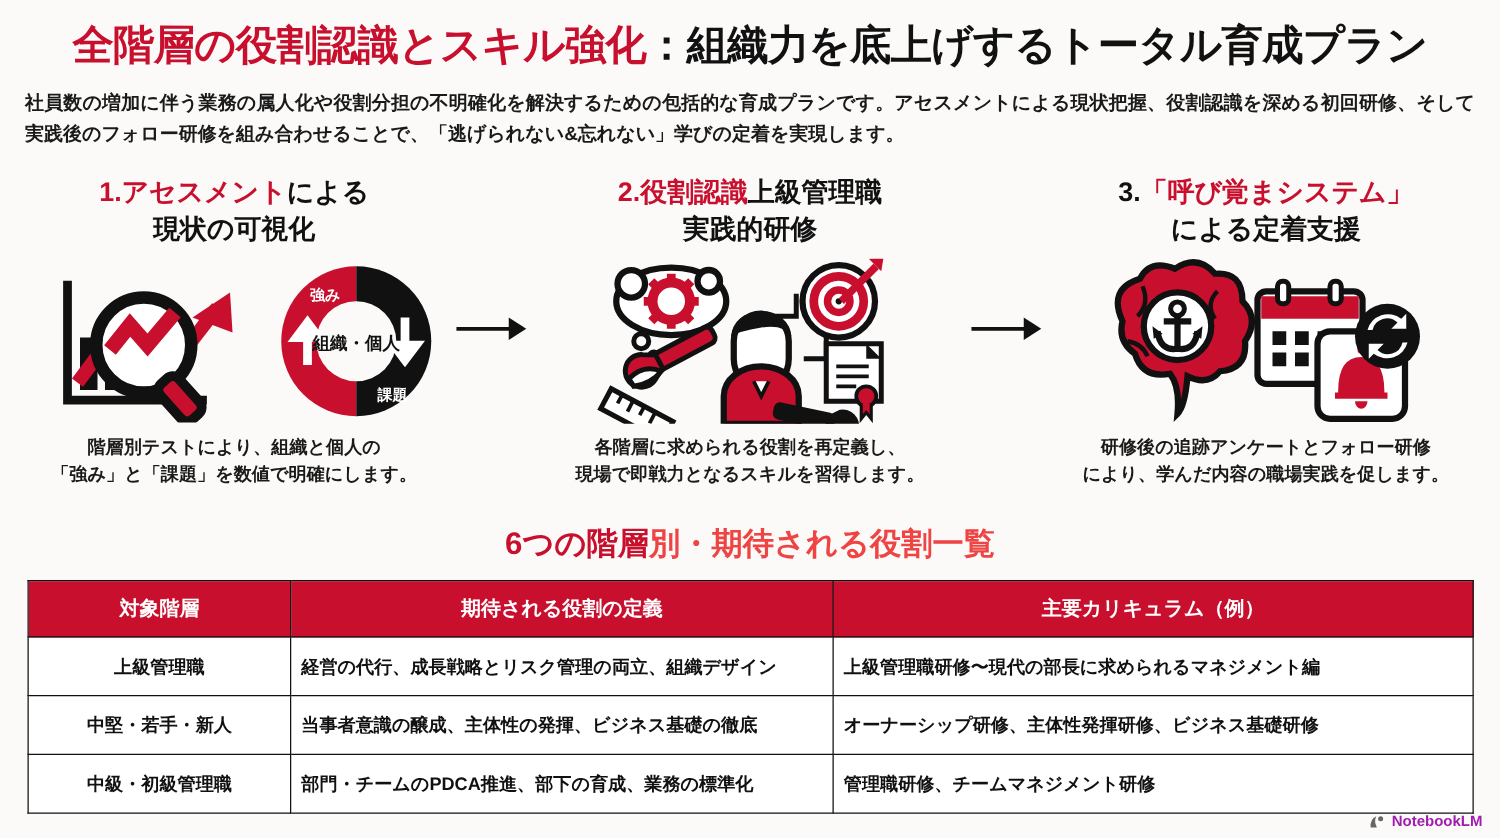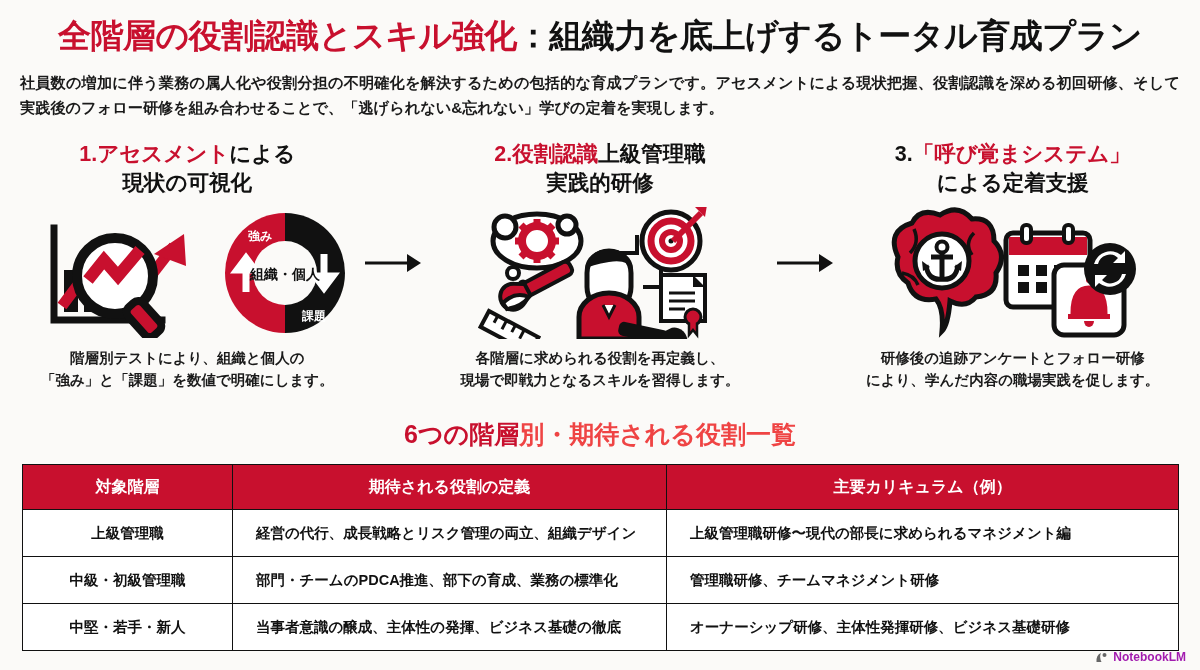--- a/index.html
+++ b/index.html
@@ -104,21 +104,21 @@
   table {
     position: absolute;
     left: 22px; top: 464px;
     width: 1156px;
     border-collapse: collapse;
     table-layout: fixed;
     background: #fff;
   }
   table th, table td {
     border: 1.5px solid #111;
-    padding: 0 23px;
+    padding: 0 8px;
     font-size: 14.5px;
     height: 47px;
     vertical-align: middle;
   }
   table th {
     background: #c8102e;
     color: #ffffff;
     font-weight: 900;
     text-align: center;
     font-size: 16px;
@@ -394,28 +394,28 @@
         <th>主要カリキュラム（例）</th>
       </tr>
     </thead>
     <tbody>
       <tr>
         <td class="col-tier">上級管理職</td>
         <td>経営の代行、成長戦略とリスク管理の両立、組織デザイン</td>
         <td>上級管理職研修〜現代の部長に求められるマネジメント編</td>
       </tr>
       <tr>
+        <td class="col-tier">中堅・若手・新人</td>
+        <td>当事者意識の醸成、主体性の発揮、ビジネス基礎の徹底</td>
+        <td>オーナーシップ研修、主体性発揮研修、ビジネス基礎研修</td>
+      </tr>
+      <tr>
         <td class="col-tier">中級・初級管理職</td>
         <td>部門・チームのPDCA推進、部下の育成、業務の標準化</td>
         <td>管理職研修、チームマネジメント研修</td>
-      </tr>
-      <tr>
-        <td class="col-tier">中堅・若手・新人</td>
-        <td>当事者意識の醸成、主体性の発揮、ビジネス基礎の徹底</td>
-        <td>オーナーシップ研修、主体性発揮研修、ビジネス基礎研修</td>
       </tr>
     </tbody>
   </table>
 
   <div class="watermark">
     <svg width="13" height="13" viewBox="0 0 13 13">
       <path d="M1.5 11 Q1 4 6 2 Q4 6 6.5 11 Z" fill="#666"></path>
       <circle cx="9.5" cy="4" r="2" fill="#666"></circle>
     </svg>
     <span>NotebookLM</span>

